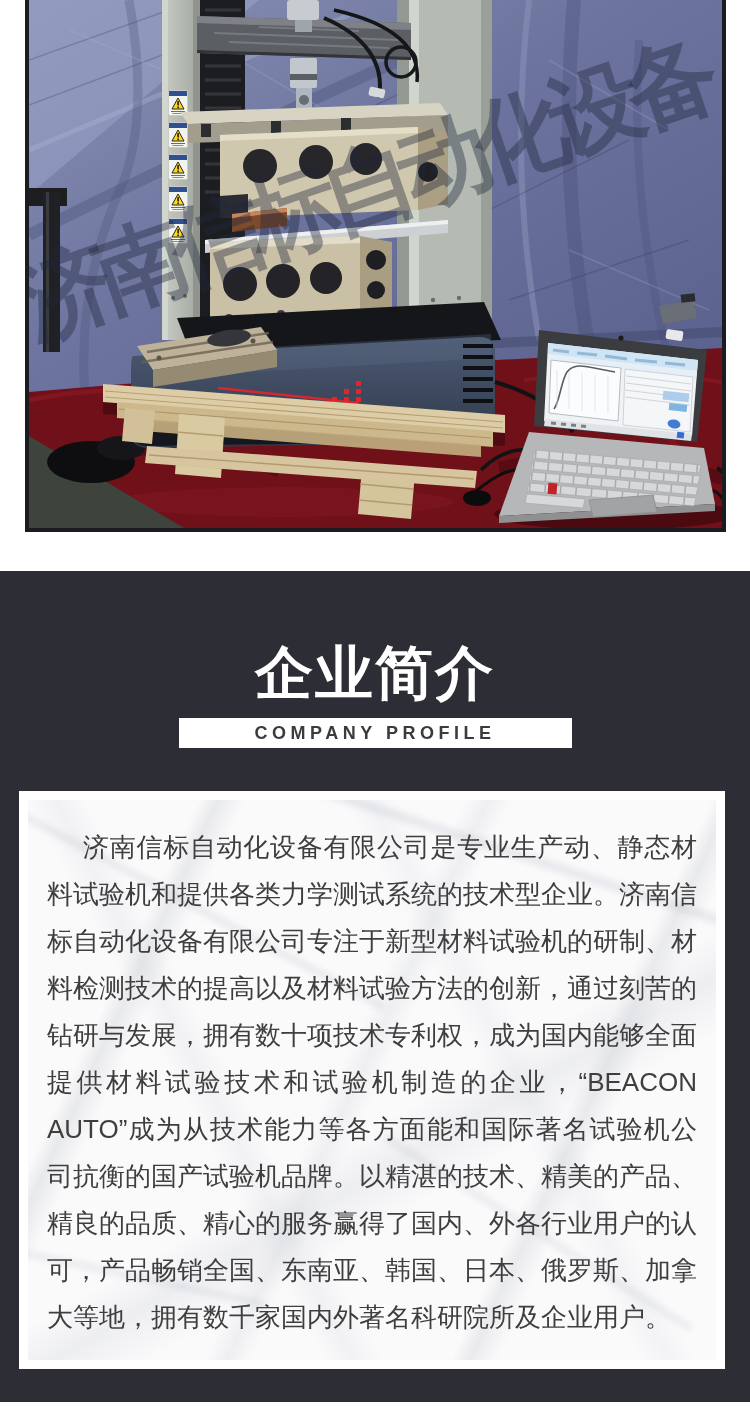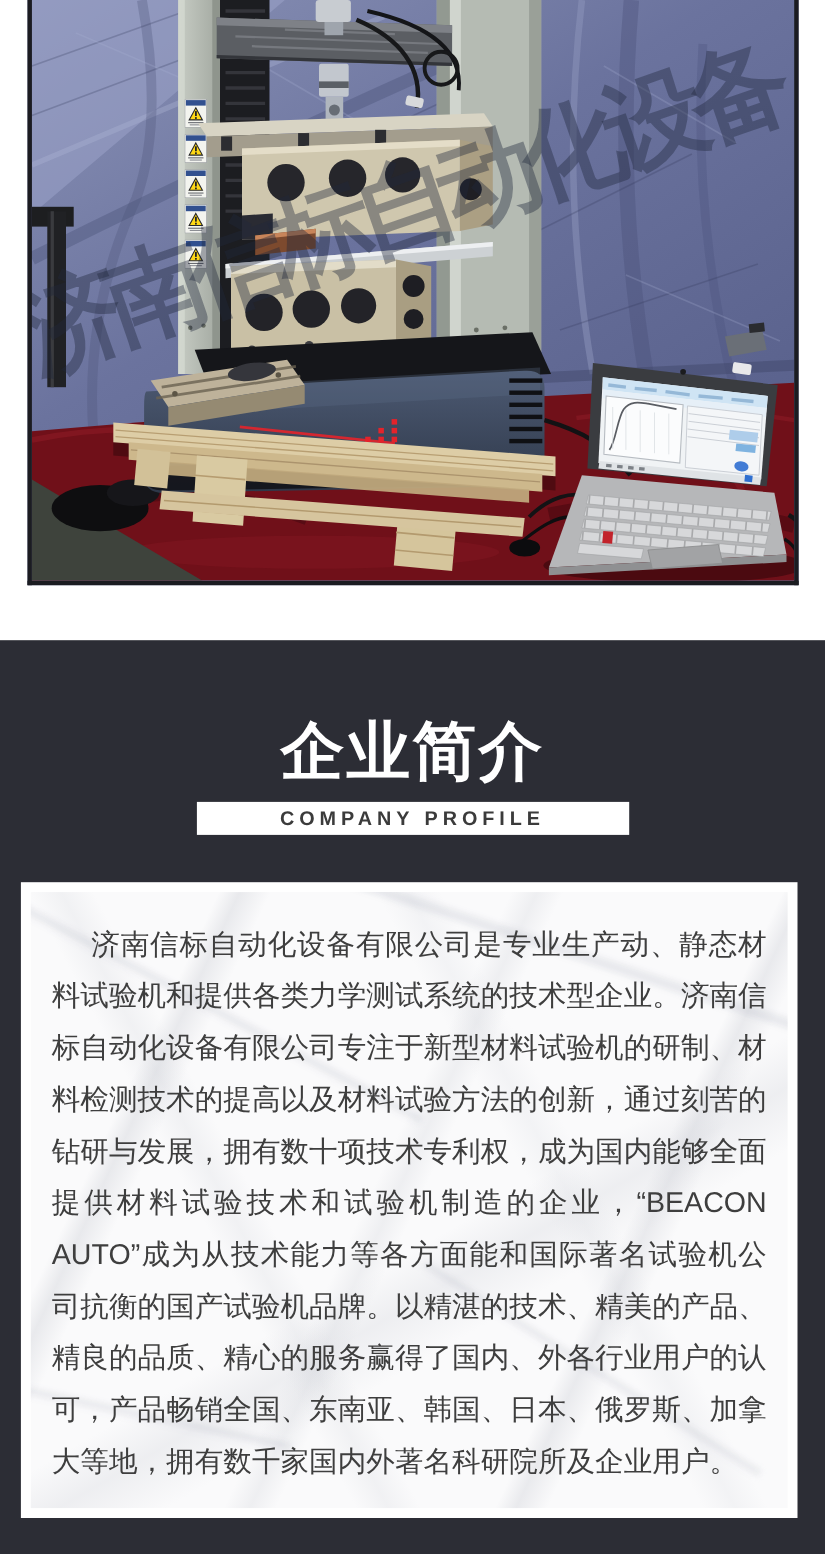--- a/index.html
+++ b/index.html
@@ -8,21 +8,21 @@
 
   
   .photo-section{width:750px;height:532px;background:#ffffff;}
   .photo-frame{margin-left:25px;width:693px;height:528px;
        border-left:4px solid #1b1c21;border-right:4px solid #1b1c21;border-bottom:4px solid #1b1c21;
        box-sizing:content-box;position:relative;overflow:hidden;background:#6e76a0;}
   .photo-frame svg{display:block;}
   .wm{font-weight:bold;}
 
   
-  .profile-section{width:750px;height:831px;background:#2c2d35;margin-top:50px;position:relative;}
+  .profile-section{width:750px;height:831px;background:#2c2d35;margin-top:39px;position:relative;}
   .page-title{margin:0;padding-top:71px;text-align:center;color:#ffffff;
        font-size:58px;line-height:62px;font-weight:bold;letter-spacing:2px;}
   .subtitle-box{width:393px;height:30px;margin:14px auto 0;background:#ffffff;
        display:flex;align-items:center;justify-content:center;text-align:center;}
   .subtitle-label{color:#3b3b3b;font-size:18px;font-weight:bold;letter-spacing:4.5px;}
   .content-box{position:absolute;left:19px;top:220px;width:706px;height:578px;
        background:#ffffff;box-sizing:border-box;padding:9px;}
   .marble{width:100%;height:100%;position:relative;overflow:hidden;
        background:
         linear-gradient(115deg, rgba(255,255,255,0) 18%, rgba(187,190,199,.28) 20%, rgba(255,255,255,0) 23%,

